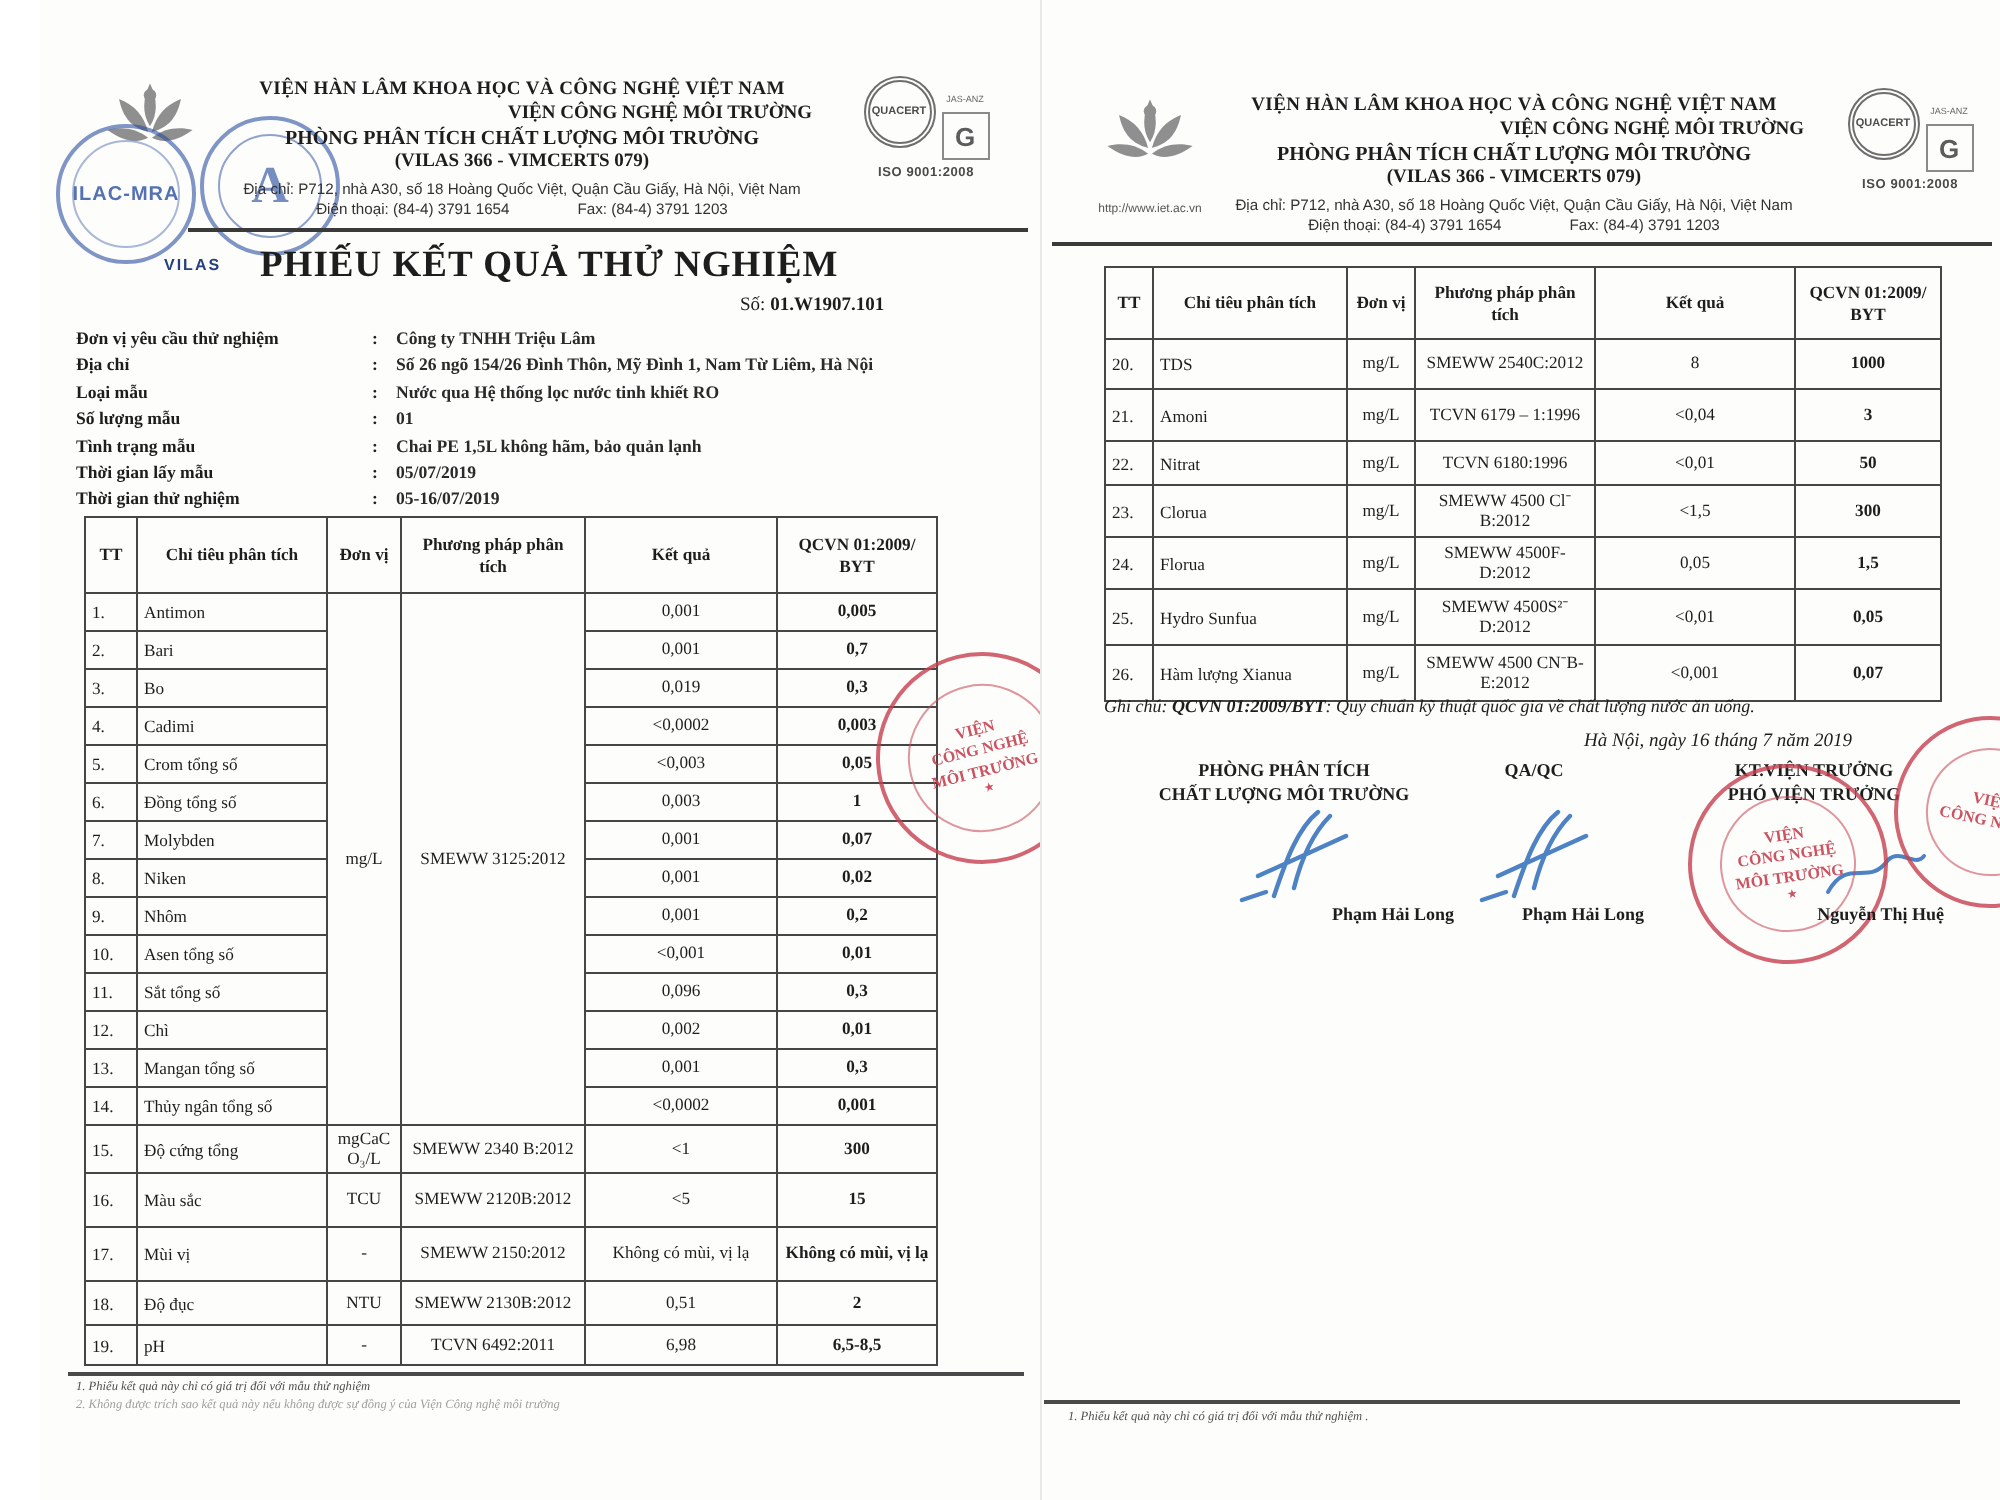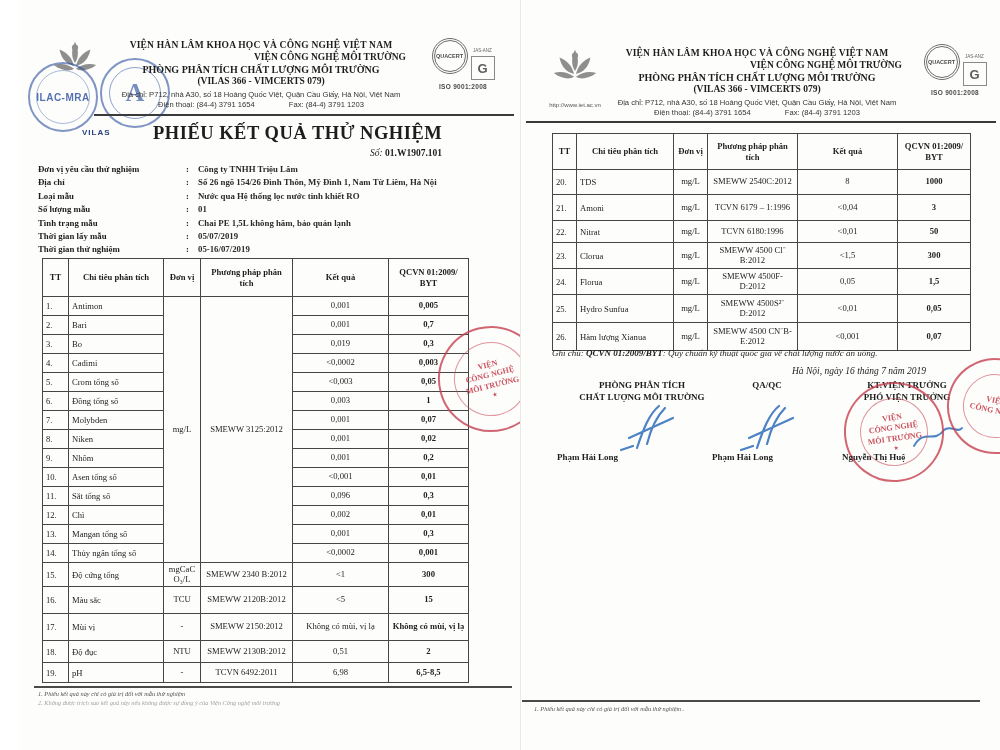--- a/index.html
+++ b/index.html
@@ -33,21 +33,21 @@
   .ilac{display:flex;align-items:center;justify-content:center;}
   .ilac:before{content:"";position:absolute;inset:6px;border:1px solid rgba(43,79,160,.5);border-radius:50%;}
   .ilactxt{font-family:"Liberation Sans",sans-serif;font-weight:bold;font-size:10px;color:#2b4fa0;letter-spacing:.5px;}
   .bureau{display:flex;align-items:center;justify-content:center;color:#2b4fa0;}
   .bureau:before{content:"";position:absolute;inset:7px;border:1.5px solid rgba(43,79,160,.65);border-radius:50%;}
   .bureauA{font-size:26px;font-weight:bold;color:rgba(43,79,160,.8);}
   .vilastxt{position:absolute;font-family:"Liberation Sans",sans-serif;font-size:8px;font-weight:bold;color:#24407e;letter-spacing:1px;}
   
   .title{position:absolute;font-size:18.5px;font-weight:bold;letter-spacing:.5px;}
   .docno{position:absolute;font-size:9.5px;}
-  .docno .lbl{font-style:italic;text-align:right;}
+  .docno .lbl{text-align:right;}
   .docno .num{font-weight:bold;}
   .info{position:absolute;font-size:8.8px;}
   .inforow{display:flex;line-height:13.4px;}
   .inforow .l{width:148px;font-weight:bold;flex:none;}
   .inforow .c{width:12px;flex:none;font-weight:bold;}
   .inforow .v{font-weight:bold;color:#2a2a2a;}
   
   table.rt{border-collapse:collapse;table-layout:fixed;font-size:8.6px;}
   table.rt td,table.rt th{border:1px solid #464646;padding:0 3px;vertical-align:middle;overflow:hidden;}
   table.rt th{font-weight:bold;text-align:center;line-height:1.25;}
@@ -58,21 +58,21 @@
   .it{}
   
   .gchu{position:absolute;font-size:9px;font-style:italic;}
   .gchu b{font-weight:bold;}
   .frule{position:absolute;border-bottom:2px solid #4a4a4a;}
   .fnote{position:absolute;font-size:6.3px;font-style:italic;color:#4f4f4f;line-height:1.35;}
   .fnote .dim{opacity:.55;}
   
   .sigdate{position:absolute;font-size:9.5px;font-style:italic;}
   .sighead{position:absolute;text-align:center;font-size:9px;font-weight:bold;line-height:1.3;}
-  .signame{position:absolute;text-align:left;font-size:9px;font-weight:bold;}
+  .signame{position:absolute;text-align:right;font-size:9px;font-weight:bold;}
   .scribble{position:absolute;}
   
   .redstamp{position:absolute;border:2.5px solid rgba(198,64,80,.8);border-radius:50%;
             display:flex;flex-direction:column;align-items:center;justify-content:center;
             color:rgba(198,64,80,.9);text-align:center;}
   .redstamp:before{content:"";position:absolute;inset:14px;border:1.2px solid rgba(198,64,80,.55);border-radius:50%;}
   .rs1{font-size:8px;font-weight:bold;line-height:1.3;position:relative;}
   .rstar{font-size:6px;line-height:1;margin-top:1px;}
 </style>
 </head>
@@ -121,21 +121,21 @@
         <span>
           <span class="jaslbl">JAS-ANZ</span>
           <span class="jasanz">G</span>
         </span>
       </div>
       <div class="isotxt">ISO 9001:2008</div>
     </div>
 
     <div class="hrule" style="left:74px;top:114px;width:420px;"></div>
 
-    <div class="title" style="left:110px;top:123px;margin-left:23px;">PHIẾU KẾT QUẢ THỬ NGHIỆM</div>
+    <div class="title" style="left:110px;top:123px;">PHIẾU KẾT QUẢ THỬ NGHIỆM</div>
     <div class="docno" style="left:350px;top:148px;">
       <span class="lbl">Số:</span>
       <span class="num">01.W1907.101</span>
     </div>
 
     <div class="info" style="left:18px;top:163px;width:470px;">
       <div class="inforow">
           <span class="l">Đơn vị yêu cầu thử nghiệm</span>
           <span class="c">:</span>
           <span class="v">Công ty TNHH Triệu Lâm</span>

